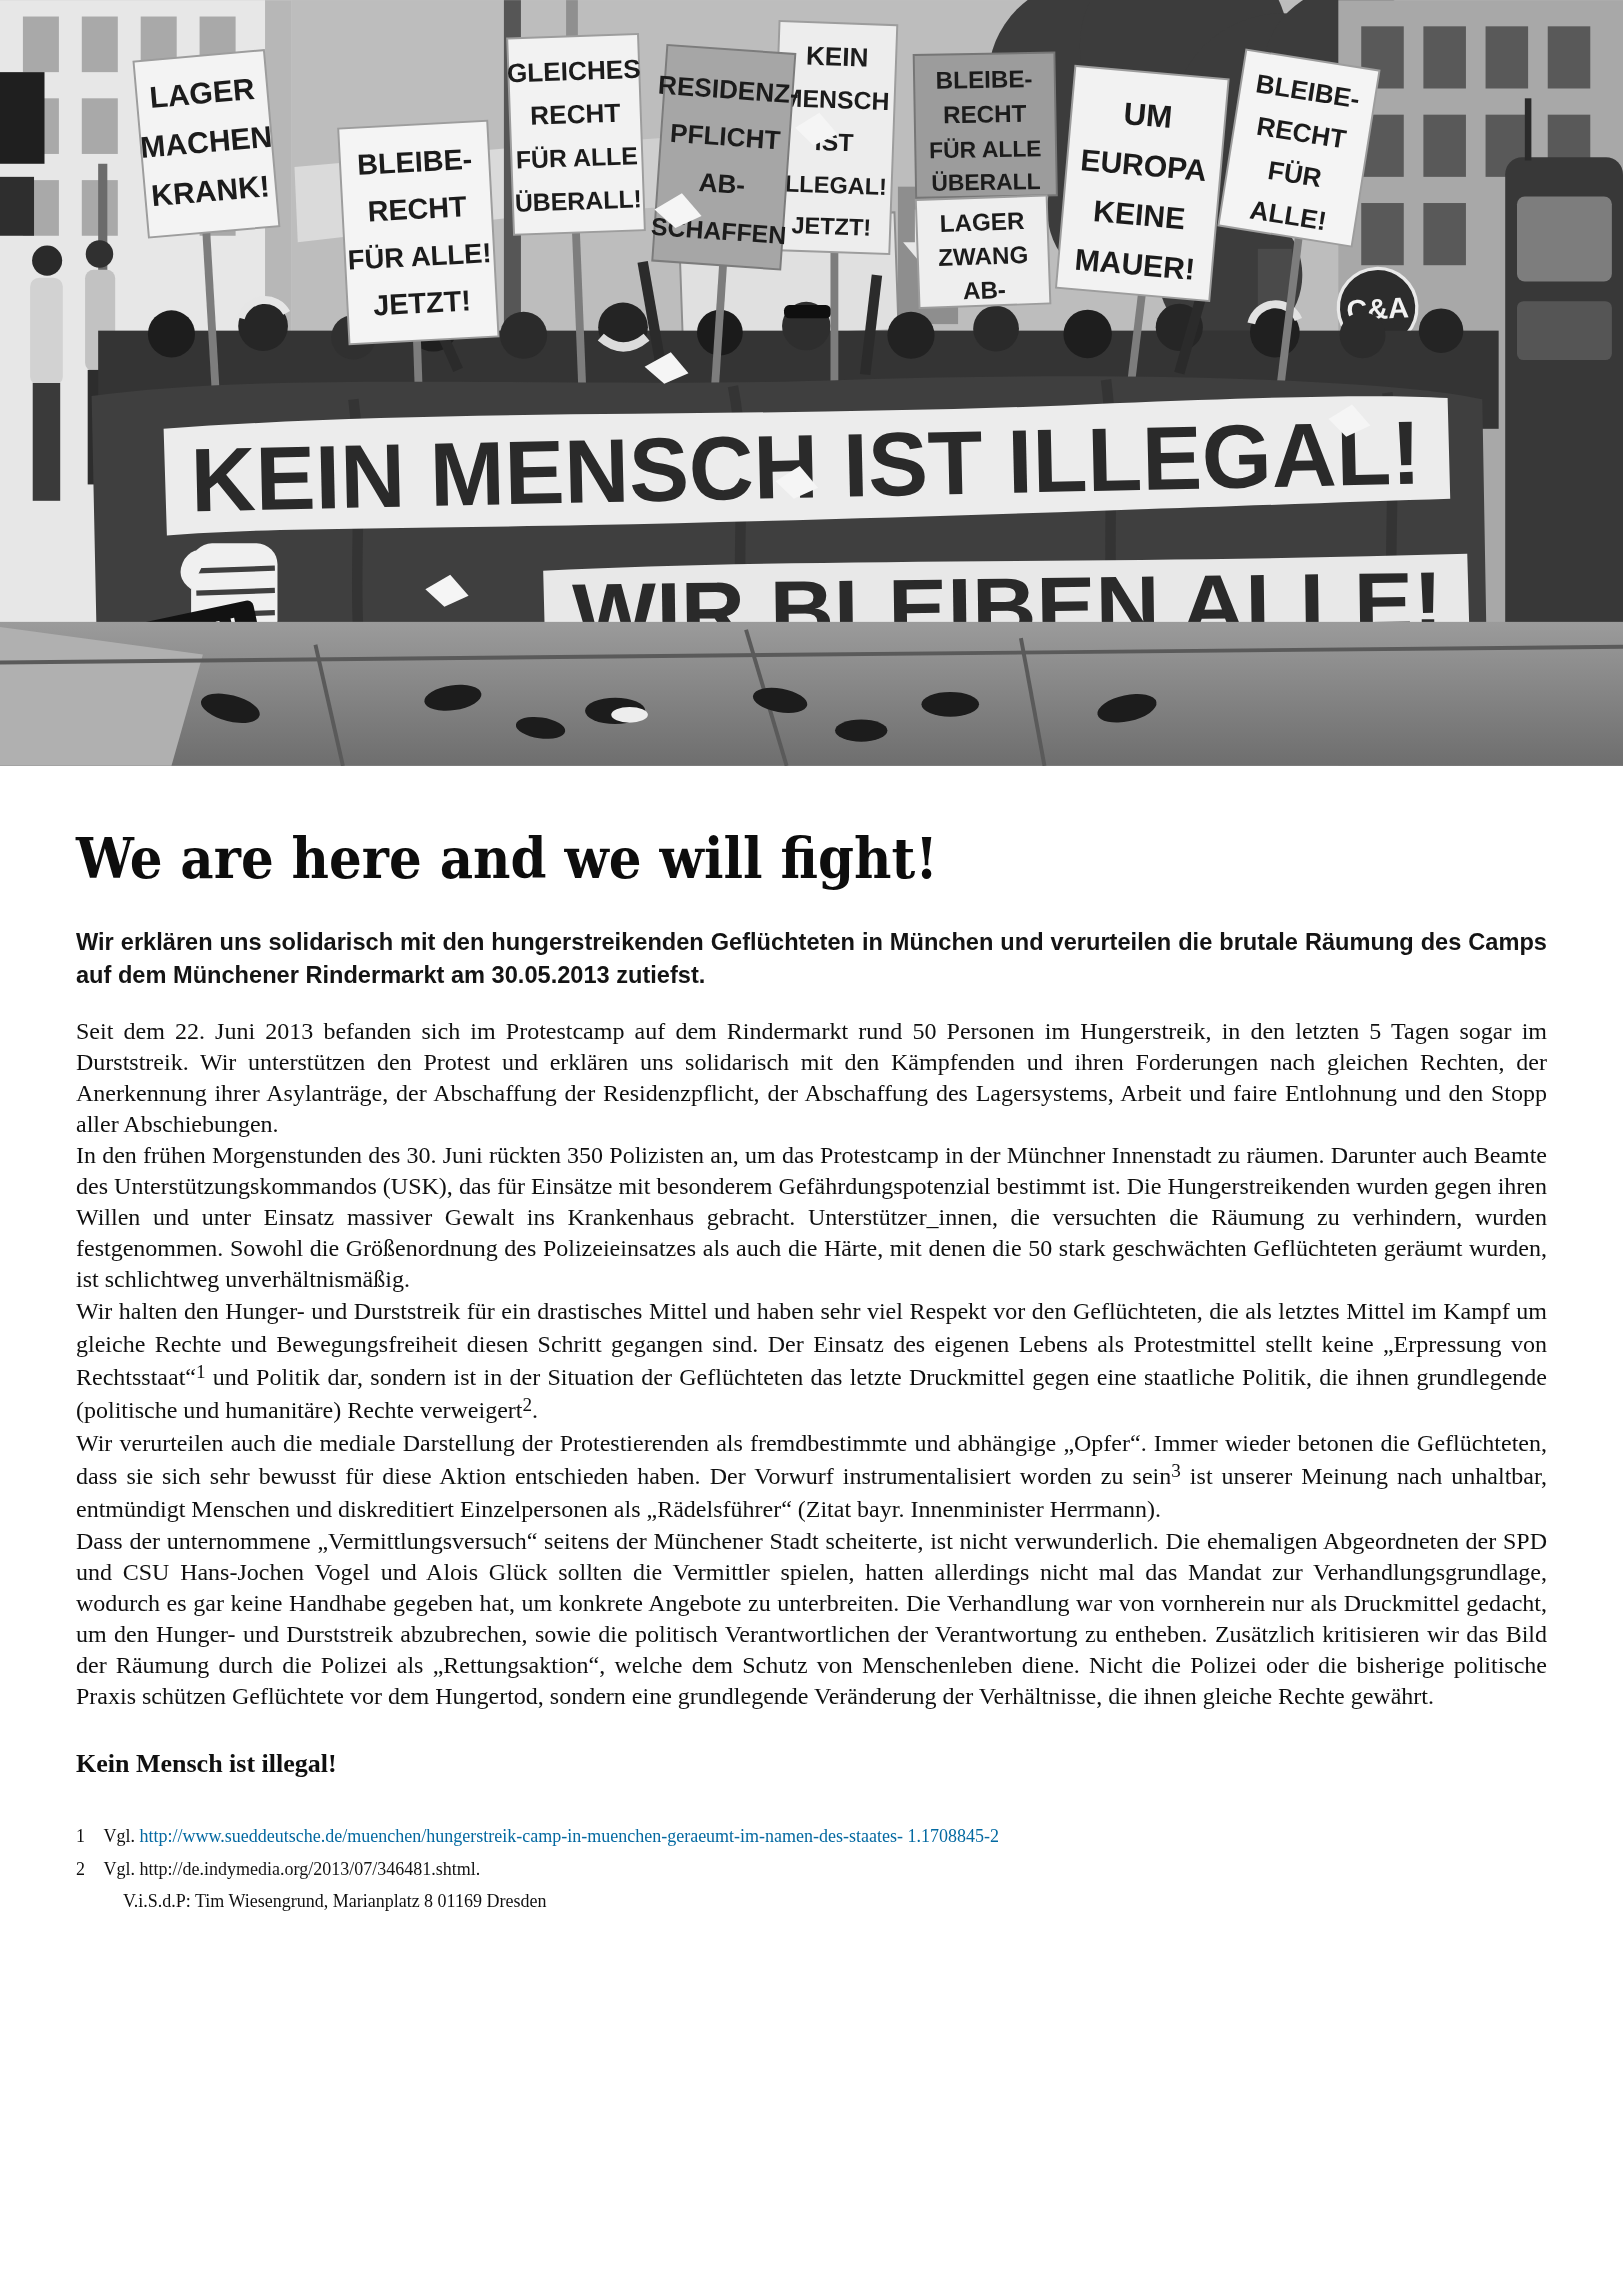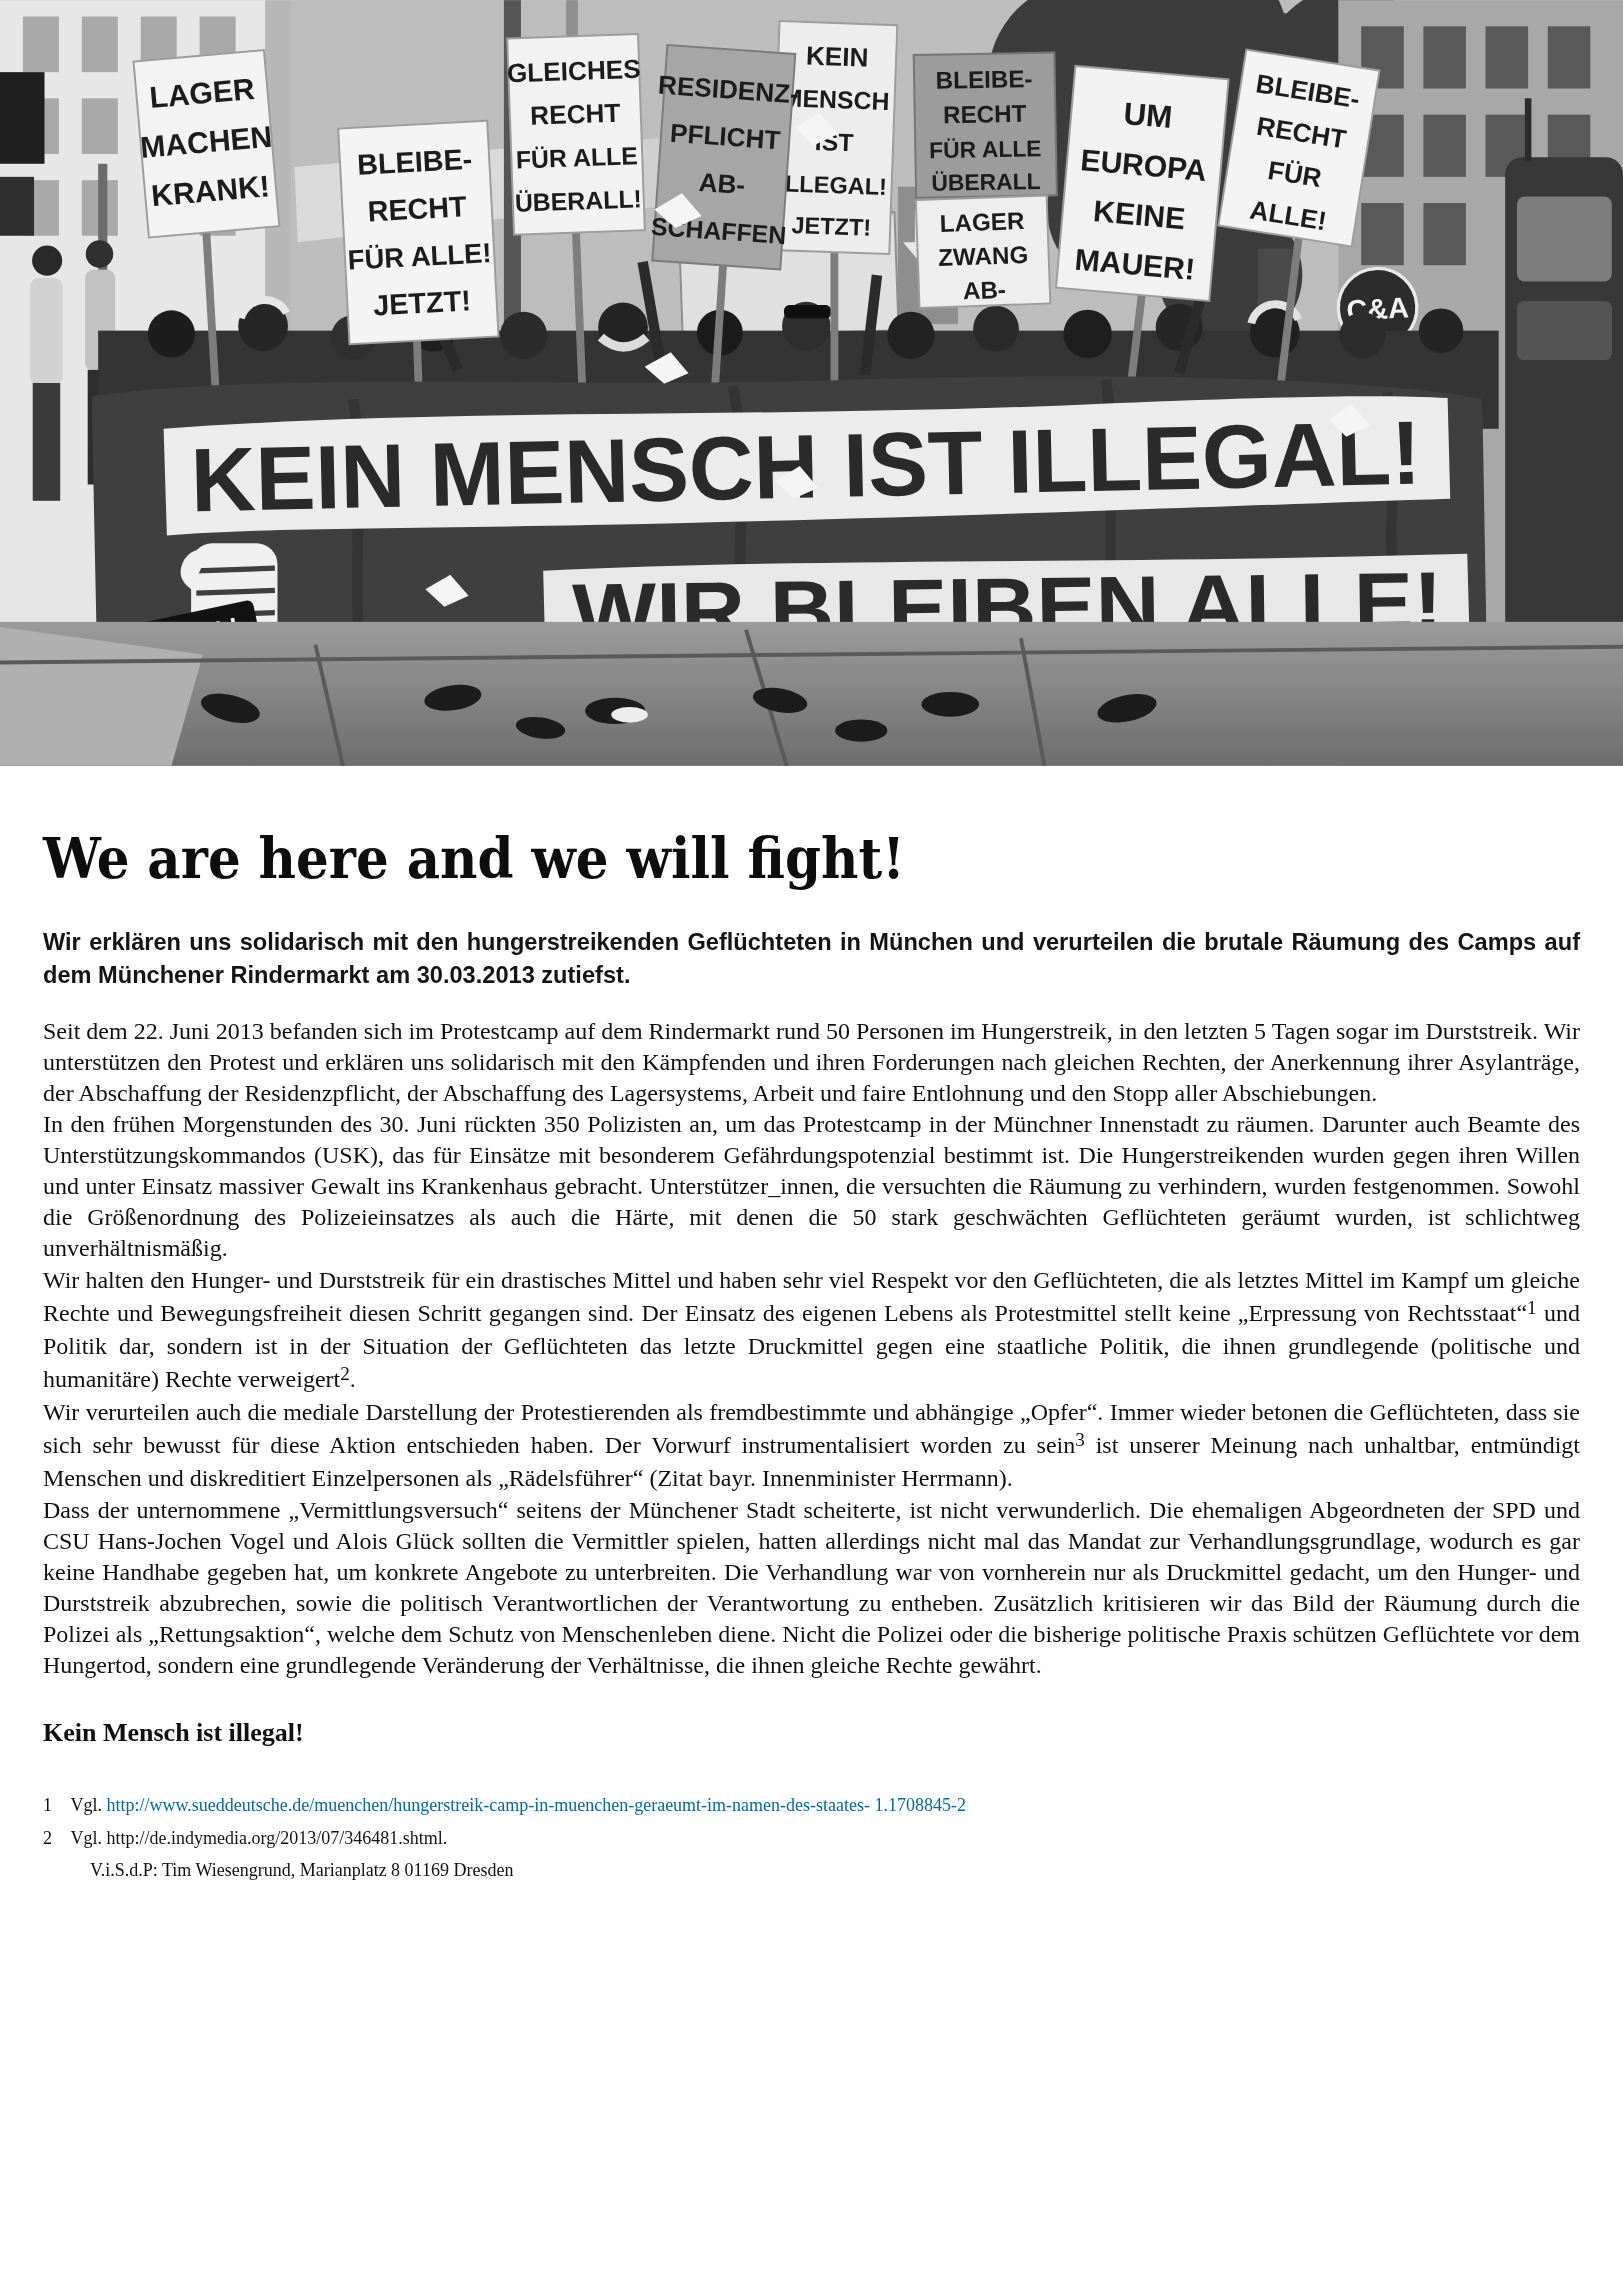--- a/index.html
+++ b/index.html
@@ -1,21 +1,21 @@
 <!DOCTYPE html>
 <html style="font-size:10.5px"><head>
 <meta charset="utf-8">
 <style>
   html,body{margin:0;padding:0;}
   body{
     width:1623px;height:2295px;background:#ffffff;overflow:hidden;
     font-family:"Liberation Serif", serif;color:#101010;
   }
   .photo-wrap{width:1623px;height:766px;overflow:hidden;background:#bdbdbd;}
-  .content{padding:0 43px;}
+  .content{padding:0 76px;}
   .title{margin-top:58px;font-family:"DejaVu Serif", serif;font-weight:bold;
     font-size:56px;line-height:68px;color:#0d0d0d;}
   .title .condense{display:inline-block;transform:scaleX(.92);transform-origin:left center;white-space:nowrap;}
   .intro{margin-top:34px;font-family:"Liberation Sans", sans-serif;font-weight:bold;
     font-size:23.6px;line-height:33px;text-align:justify;color:#141414;}
   p.body{font-size:24px;line-height:31px;text-align:justify;margin:0;hyphens:none;}
   p.body.sup-lines{line-height:33px;}
   .mt-p1{margin-top:14.4px;}
   .mt-p2{margin-top:18.3px;}
   .mt-p3{margin-top:58px;}
@@ -303,21 +303,21 @@
   </g>
 </svg>
 </div>
 
 <div class="content">
 
   <div class="title">
     <div><span class="condense">We are here and we will fight!</span></div>
   </div>
 
-  <p class="intro">Wir erklären uns solidarisch mit den hungerstreikenden Geflüchteten in München und verurteilen die brutale Räumung des Camps auf dem Münchener Rindermarkt am 30.03.2013 zutiefst.</p>
+  <p class="intro">Wir erklären uns solidarisch mit den hungerstreikenden Geflüchteten in München und verurteilen die brutale Räumung des Camps auf dem Münchener Rindermarkt am 30.05.2013 zutiefst.</p>
 
   <p class="body mt-p1">Seit dem 22. Juni 2013 befanden sich im Protestcamp auf dem Rindermarkt rund 50 Personen im Hungerstreik, in den letzten 5 Tagen sogar im Durststreik. Wir unterstützen den Protest und erklären uns solidarisch mit den Kämpfenden und ihren Forderungen nach gleichen Rechten, der Anerkennung ihrer Asylanträge, der Abschaffung der Residenzpflicht, der Abschaffung des Lagersystems, Arbeit und faire Entlohnung und den Stopp aller Abschiebungen.</p>
 
   <p class="body mt-p2">In den frühen Morgenstunden des 30. Juni rückten 350 Polizisten an, um das Protestcamp in der Münchner Innenstadt zu räumen. Darunter auch Beamte des Unterstützungskommandos (USK), das für Einsätze mit besonderem Gefährdungspotenzial bestimmt ist. Die Hungerstreikenden wurden gegen ihren Willen und unter Einsatz massiver Gewalt ins Krankenhaus gebracht. Unterstützer_innen, die versuchten die Räumung zu verhindern, wurden festgenommen. Sowohl die Größenordnung des Polizeieinsatzes als auch die Härte, mit denen die 50 stark geschwächten Geflüchteten geräumt wurden, ist schlichtweg unverhältnismäßig.</p>
 
   <p class="body sup-lines mt-p3"><span>Wir halten den Hunger- und Durststreik für ein drastisches Mittel und haben sehr viel Respekt vor den Geflüchteten, die als letztes Mittel im Kampf um gleiche Rechte und Bewegungsfreiheit diesen Schritt gegangen sind. Der Einsatz des eigenen Lebens als Protestmittel stellt keine „Erpressung von Rechtsstaat“</span><sup class="fnmark">1</sup><span> und Politik dar, sondern ist in der Situation der Geflüchteten das letzte Druckmittel gegen eine staatliche Politik, die ihnen grundlegende (politische und humanitäre) Rechte verweigert</span><sup class="fnmark">2</sup><span>.</span></p>
 
   <p class="body sup-lines mt-p4"><span>Wir verurteilen auch die mediale Darstellung der Protestierenden als fremdbestimmte und abhängige „Opfer“. Immer wieder betonen die Geflüchteten, dass sie sich sehr bewusst für diese Aktion entschieden haben. Der Vorwurf instrumentalisiert worden zu sein</span><sup class="fnmark">3</sup><span> ist unserer Meinung nach unhaltbar, entmündigt Menschen und diskreditiert Einzelpersonen als „Rädelsführer“ (Zitat bayr. Innenminister Herrmann).</span></p>
 
   <p class="body mt-p5">Dass der unternommene „Vermittlungsversuch“ seitens der Münchener Stadt scheiterte, ist nicht verwunderlich. Die ehemaligen Abgeordneten der SPD und CSU Hans-Jochen Vogel und Alois Glück sollten die Vermittler spielen, hatten allerdings nicht mal das Mandat zur Verhandlungsgrundlage, wodurch es gar keine Handhabe gegeben hat, um konkrete Angebote zu unterbreiten. Die Verhandlung war von vornherein nur als Druckmittel gedacht, um den Hunger- und Durststreik abzubrechen, sowie die politisch Verantwortlichen der Verantwortung zu entheben. Zusätzlich kritisieren wir das Bild der Räumung durch die Polizei als „Rettungsaktion“, welche dem Schutz von Menschenleben diene. Nicht die Polizei oder die bisherige politische Praxis schützen Geflüchtete vor dem Hungertod, sondern eine grundlegende Veränderung der Verhältnisse, die ihnen gleiche Rechte gewährt.</p>

